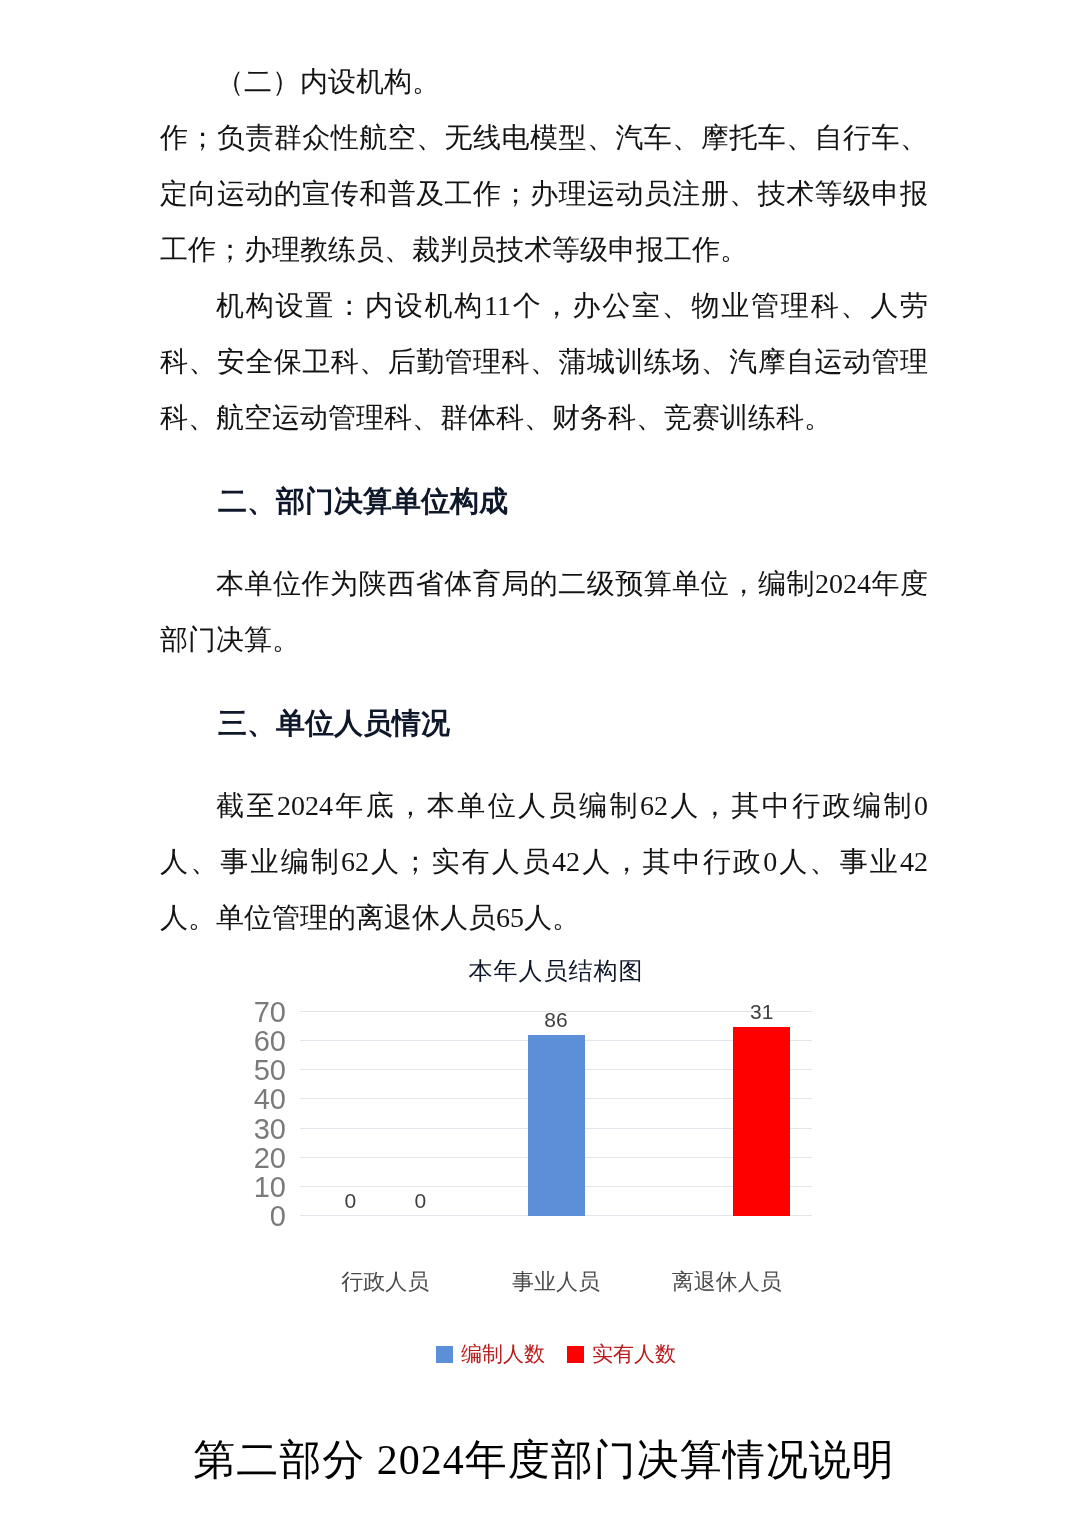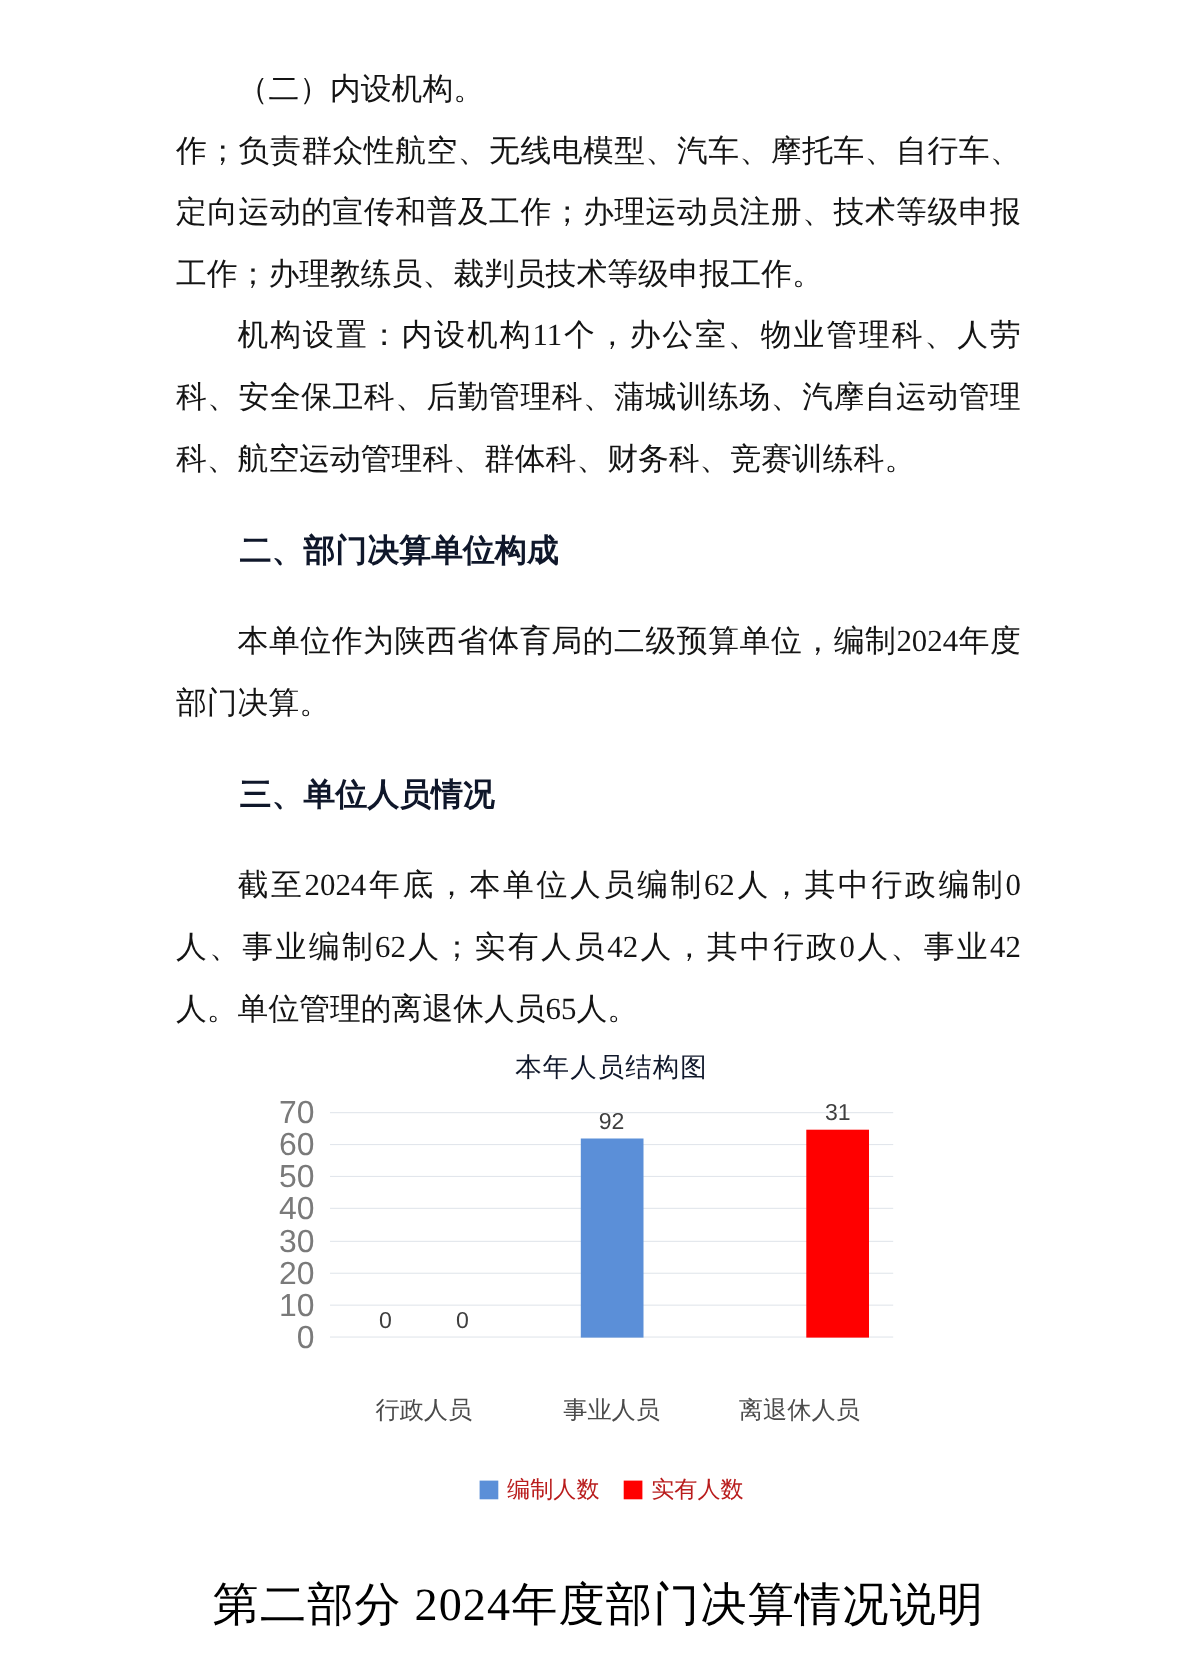--- a/index.html
+++ b/index.html
@@ -105,21 +105,21 @@
               <div class="val">0</div>
               <div class="bar" style="height: 0px; background: rgb(91, 143, 216);"></div>
             </div>
             <div class="slot">
               <div class="val">0</div>
               <div class="bar" style="height: 0px; background: rgb(255, 0, 0);"></div>
             </div>
           </div>
           <div class="group">
             <div class="slot">
-              <div class="val">92</div>
+              <div class="val">86</div>
               <div class="bar" style="height: 180.686px; background: rgb(91, 143, 216);"></div>
             </div>
           </div>
           <div class="group">
             <div class="slot"></div>
             <div class="slot">
               <div class="val">31</div>
               <div class="bar" style="height: 189.429px; background: rgb(255, 0, 0);"></div>
             </div>
           </div>

